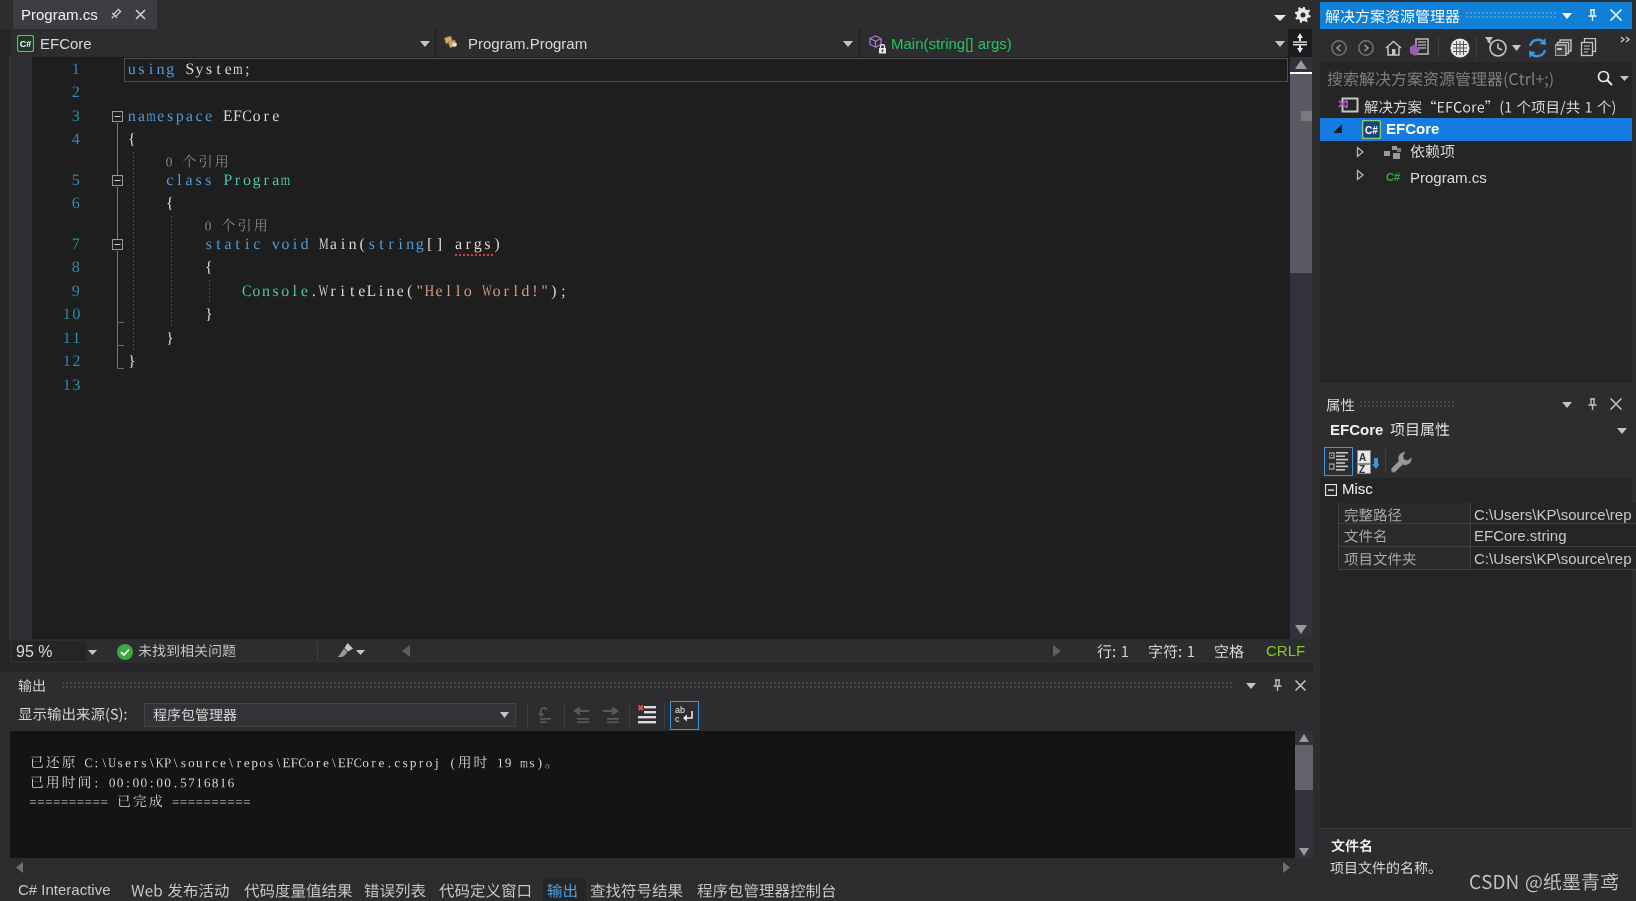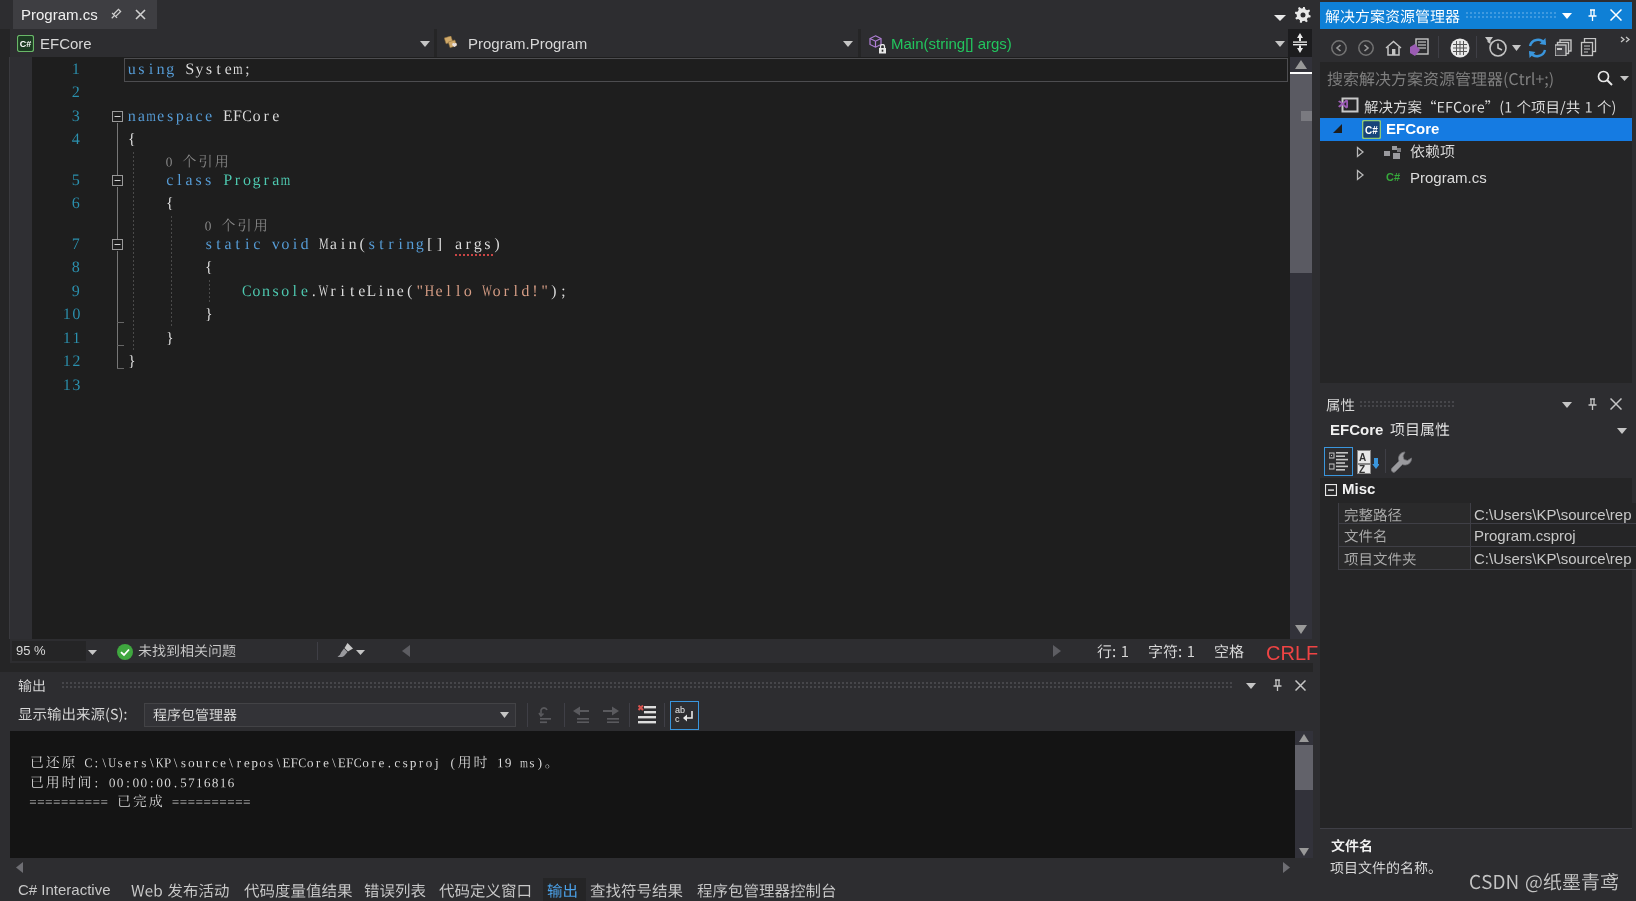--- a/index.html
+++ b/index.html
@@ -214,21 +214,21 @@
     <path fill="#999" d="M6 0 L12 9 L0 9 Z"></path>
   </svg>
 <div style="position:absolute;left:1290px;top:73px;width:22px;height:200px;background:#5a5a62"></div>
 <div style="position:absolute;left:1290px;top:72px;width:22px;height:2px;background:#fdfdfd"></div>
 <div style="position:absolute;left:1301px;top:111px;width:11px;height:10px;background:#7a7a80"></div>
 <svg style="position:absolute;left:1295px;top:625px;" width="12" height="9" viewBox="0 0 12 9">
     <path fill="#999" d="M0 0 L12 0 L6 9 Z"></path>
   </svg>
 <div style="position:absolute;left:10px;top:639px;width:1302px;height:24px;background:#2d2d30"></div>
 <div style="position:absolute;left:12px;top:641px;width:74px;height:20px;background:#252526"></div>
-<div style="position:absolute;left:16px;top:643px;white-space:pre;color:#d8d8d8;font-size:13px">95 %</div>
+<div style="position:absolute;left:16px;top:643px;white-space:pre;color:#d8d8d8;font-size:16px">95 %</div>
 <svg style="position:absolute;left:88px;top:650px;" width="9" height="5" viewBox="0 0 9 5">
     <path fill="#c5c5c5" d="M0 0 L9 0 L4.5 5 Z"></path>
   </svg>
 <svg style="position:absolute;left:117px;top:644px;" width="16" height="16" viewBox="0 0 16 16">
     <circle cx="8" cy="8" r="8" fill="#3fa73f"></circle>
     <path d="M4 8.2 L7 11 L12 5.5" stroke="#fff" stroke-width="1.8" fill="none"></path>
   </svg>
 <svg style="position:absolute;left:138px;top:642px;" width="99" height="19" viewBox="0 0 99 19">
     <path fill="#c8c8c8" d="M6.4 2.3V4.5H1.9V5.6H6.4V8H0.9V9H5.8C4.6 10.8 2.4 12.6 0.5 13.5C0.7 13.7 1.1 14.1 1.2 14.3C3.1 13.4 5.1 11.7 6.4 9.9V15.1H7.5V9.8C8.9 11.7 10.9 13.4 12.8 14.3C12.9 14.1 13.3 13.7 13.5 13.4C11.6 12.6 9.4 10.8 8.1 9H13.2V8H7.5V5.6H12.2V4.5H7.5V2.3Z M23.5 3.1C24.1 3.7 25 4.6 25.4 5.2L26.2 4.6C25.8 4 24.9 3.2 24.3 2.6ZM16.6 2.2V5.1H14.6V6H16.6V9.1C15.8 9.3 15.1 9.5 14.5 9.6L14.8 10.7L16.6 10.1V13.8C16.6 14 16.6 14 16.4 14.1C16.2 14.1 15.6 14.1 14.9 14C15.1 14.3 15.2 14.7 15.2 15C16.2 15 16.8 15 17.2 14.8C17.5 14.7 17.7 14.4 17.7 13.8V9.8L19.5 9.3L19.4 8.3L17.7 8.8V6H19.4V5.1H17.7V2.2ZM25.6 7.5C25.1 8.6 24.4 9.6 23.6 10.6C23.3 9.5 23 8.3 22.9 6.9L27.2 6.4L27.1 5.4L22.8 5.9C22.6 4.7 22.5 3.5 22.5 2.3H21.4C21.5 3.6 21.6 4.8 21.7 6L19.5 6.2L19.7 7.2L21.8 7C22 8.7 22.3 10.2 22.7 11.5C21.7 12.5 20.4 13.3 19.1 13.8C19.4 14 19.8 14.3 19.9 14.6C21.1 14.1 22.2 13.4 23.1 12.5C23.8 14 24.8 15 26 15.1C26.7 15.1 27.3 14.4 27.6 12.1C27.4 12 26.9 11.8 26.7 11.5C26.6 13.1 26.3 13.8 26 13.8C25.2 13.7 24.5 12.9 24 11.7C25 10.6 25.9 9.3 26.5 8Z M37 3.4V11.9H38V3.4ZM39.7 2.5V13.5C39.7 13.7 39.7 13.8 39.4 13.8C39.2 13.8 38.4 13.8 37.6 13.8C37.8 14.1 37.9 14.5 38 14.8C39 14.8 39.8 14.8 40.2 14.6C40.6 14.4 40.8 14.1 40.8 13.5V2.5ZM28.9 13.4 29.1 14.4C31 14.1 33.6 13.6 36.1 13.1L36 12.1L33.1 12.7V10.5H35.9V9.5H33.1V8.1H32.1V9.5H29.4V10.5H32.1V12.9ZM29.7 7.9C30 7.7 30.5 7.6 34.9 7.2C35.1 7.5 35.3 7.8 35.4 8.1L36.2 7.6C35.8 6.8 34.9 5.5 34.1 4.5L33.3 5C33.7 5.4 34 5.9 34.4 6.4L30.8 6.7C31.3 5.9 31.9 5 32.4 4.1H36.2V3.2H29V4.1H31.2C30.8 5.1 30.2 6 30 6.2C29.8 6.6 29.5 6.8 29.3 6.9C29.4 7.1 29.6 7.6 29.7 7.9Z M49.6 7.4H53.9V9.8H49.6ZM49.6 6.4V4.1H53.9V6.4ZM49.6 10.8H53.9V13.2H49.6ZM48.6 3.1V15H49.6V14.2H53.9V15H55V3.1ZM45 2.2V5.2H42.7V6.2H44.9C44.4 8.2 43.4 10.4 42.4 11.6C42.6 11.8 42.8 12.2 43 12.5C43.7 11.5 44.5 10 45 8.4V15.1H46V8.7C46.5 9.4 47.2 10.3 47.4 10.7L48.1 9.9C47.8 9.5 46.5 8 46 7.5V6.2H48V5.2H46V2.2Z M59.1 2.8C59.7 3.6 60.3 4.5 60.5 5.2H57.8V6.3H62.5V8C62.5 8.2 62.4 8.5 62.4 8.8H57V9.8H62.2C61.8 11.3 60.4 12.9 56.7 14.2C57 14.4 57.3 14.9 57.4 15.1C61 13.8 62.6 12.2 63.2 10.6C64.4 12.8 66.2 14.3 68.7 15C68.9 14.7 69.2 14.3 69.4 14C66.9 13.4 65 11.9 63.9 9.8H69.1V8.8H63.6L63.6 8V6.3H68.3V5.2H65.6C66.1 4.5 66.6 3.5 67.1 2.7L66 2.3C65.6 3.2 65 4.4 64.4 5.2H60.6L61.5 4.7C61.2 4.1 60.6 3.1 60 2.4Z M71.3 5.4V15.1H72.3V5.4ZM71.5 2.9C72.2 3.7 73.1 4.7 73.5 5.3L74.3 4.7C73.9 4.1 72.9 3.1 72.2 2.4ZM75 3V4H81.6V13.7C81.6 13.9 81.6 14 81.3 14C81.1 14 80.2 14 79.4 14C79.5 14.3 79.7 14.7 79.8 15C80.9 15 81.6 15 82.1 14.8C82.5 14.6 82.7 14.3 82.7 13.7V3ZM74.5 6.5V12.6H75.5V11.6H79.4V6.5ZM75.5 7.4H78.4V10.7H75.5Z M86.5 5.4H89.3V6.5H86.5ZM86.5 3.6H89.3V4.6H86.5ZM85.5 2.8V7.2H90.3V2.8ZM93.7 6.6C93.6 10.2 93.4 12 90.4 12.9C90.6 13.1 90.8 13.4 90.9 13.6C94.1 12.6 94.5 10.5 94.6 6.6ZM94.2 11.4C95.1 12 96.2 12.9 96.7 13.5L97.4 12.9C96.8 12.3 95.7 11.4 94.8 10.8ZM85.7 9.8C85.7 11.8 85.4 13.5 84.5 14.6C84.7 14.7 85.1 15 85.2 15.1C85.8 14.4 86.1 13.6 86.3 12.6C87.6 14.5 89.6 14.8 92.6 14.8H97.1C97.2 14.5 97.3 14.1 97.5 13.9C96.7 13.9 93.2 13.9 92.6 13.9C90.9 13.9 89.5 13.8 88.4 13.4V11.4H90.8V10.6H88.4V9.1H91V8.3H84.7V9.1H87.5V12.9C87.1 12.5 86.8 12.1 86.5 11.5C86.6 11 86.6 10.4 86.6 9.8ZM91.6 5.1V11H92.4V5.9H95.8V10.9H96.7V5.1H94.1C94.2 4.7 94.4 4.2 94.6 3.7H97.4V2.9H91V3.7H93.5C93.4 4.2 93.3 4.7 93.1 5.1Z"></path>
   </svg>
@@ -248,21 +248,21 @@
   </svg>
 <svg style="position:absolute;left:1097px;top:642px;" width="33" height="21" viewBox="0 0 33 21">
     <path fill="#d8d8d8" d="M6.5 3.3V4.4H13.9V3.3ZM4 2.4C3.2 3.5 1.8 4.8 0.5 5.7C0.7 5.9 1 6.3 1.2 6.6C2.5 5.6 4.1 4.1 5.1 2.8ZM5.9 7.4V8.5H10.9V14.7C10.9 15 10.8 15.1 10.5 15.1C10.3 15.1 9.2 15.1 8.2 15C8.3 15.4 8.5 15.8 8.5 16.2C10 16.2 10.9 16.2 11.4 16C11.9 15.8 12.1 15.4 12.1 14.8V8.5H14.3V7.4ZM4.6 5.6C3.6 7.3 1.9 9.1 0.4 10.2C0.6 10.4 1 10.9 1.2 11.1C1.7 10.7 2.3 10.1 2.9 9.5V16.2H4V8.3C4.6 7.6 5.2 6.8 5.7 6Z M17.1 9.2C17.6 9.2 18.1 8.7 18.1 8.1C18.1 7.5 17.6 7.1 17.1 7.1C16.5 7.1 16.1 7.5 16.1 8.1C16.1 8.7 16.5 9.2 17.1 9.2ZM17.1 15.2C17.6 15.2 18.1 14.8 18.1 14.2C18.1 13.5 17.6 13.1 17.1 13.1C16.5 13.1 16.1 13.5 16.1 14.2C16.1 14.8 16.5 15.2 17.1 15.2Z M25 15H31V13.9H28.8V4H27.8C27.2 4.3 26.5 4.6 25.5 4.8V5.7H27.5V13.9H25Z"></path>
   </svg>
 <svg style="position:absolute;left:1148px;top:642px;" width="48" height="21" viewBox="0 0 48 21">
     <path fill="#d8d8d8" d="M6.9 9.6V10.5H1V11.6H6.9V14.8C6.9 15 6.8 15.1 6.6 15.1C6.3 15.1 5.3 15.1 4.3 15.1C4.5 15.4 4.7 15.9 4.8 16.2C6.1 16.2 6.9 16.2 7.4 16C7.9 15.8 8.1 15.5 8.1 14.8V11.6H13.9V10.5H8.1V9.9C9.4 9.2 10.8 8.2 11.7 7.3L10.9 6.7L10.7 6.7H3.5V7.8H9.5C8.8 8.5 7.8 9.1 6.9 9.6ZM6.4 2.6C6.6 3 6.9 3.5 7.1 4H1.2V7.1H2.3V5H12.6V7.1H13.8V4H8.4C8.2 3.5 7.8 2.8 7.5 2.3Z M20.9 10.8C21.6 11.8 22.4 13.1 22.8 13.9L23.8 13.3C23.4 12.5 22.5 11.3 21.8 10.4ZM26 6.9V8.5H20.1V9.6H26V14.8C26 15 25.9 15.1 25.6 15.1C25.4 15.1 24.3 15.1 23.3 15.1C23.4 15.4 23.6 15.9 23.7 16.2C25 16.2 25.9 16.2 26.4 16C26.9 15.8 27.1 15.5 27.1 14.8V9.6H29.1V8.5H27.1V6.9ZM18.9 6.8C18.1 8.4 16.9 10 15.6 11.1C15.9 11.3 16.2 11.8 16.4 12C16.9 11.6 17.4 11 17.9 10.5V16.2H18.9V8.9C19.3 8.3 19.7 7.7 20 7.1ZM17.7 2.4C17.3 3.9 16.5 5.4 15.5 6.3C15.8 6.5 16.3 6.8 16.5 7C17 6.4 17.5 5.6 17.9 4.8H18.7C19 5.5 19.4 6.3 19.6 6.8L20.6 6.5C20.4 6.1 20.1 5.4 19.8 4.8H22.1V3.8H18.3C18.5 3.4 18.7 3 18.8 2.6ZM23.6 2.4C23.2 3.9 22.4 5.3 21.4 6.2C21.6 6.4 22.1 6.7 22.3 6.9C22.8 6.3 23.4 5.6 23.8 4.8H24.8C25.2 5.4 25.7 6.2 25.9 6.6L26.9 6.2C26.7 5.8 26.4 5.3 26 4.8H29V3.8H24.3C24.4 3.4 24.6 3 24.7 2.6Z M32.1 9.2C32.6 9.2 33.1 8.7 33.1 8.1C33.1 7.5 32.6 7.1 32.1 7.1C31.5 7.1 31.1 7.5 31.1 8.1C31.1 8.7 31.5 9.2 32.1 9.2ZM32.1 15.2C32.6 15.2 33.1 14.8 33.1 14.2C33.1 13.5 32.6 13.1 32.1 13.1C31.5 13.1 31.1 13.5 31.1 14.2C31.1 14.8 31.5 15.2 32.1 15.2Z M40 15H46V13.9H43.8V4H42.8C42.2 4.3 41.5 4.6 40.5 4.8V5.7H42.5V13.9H40Z"></path>
   </svg>
 <svg style="position:absolute;left:1214px;top:642px;" width="31" height="21" viewBox="0 0 31 21">
     <path fill="#d8d8d8" d="M8.5 6.9C10 7.7 12 8.9 13 9.6L13.8 8.8C12.7 8.1 10.7 6.9 9.2 6.2ZM5.8 6.2C4.6 7.2 3 8.2 1.3 8.8L1.9 9.8C3.7 9 5.3 7.9 6.5 6.8ZM1.2 14.7V15.7H13.9V14.7H8.1V10.9H12.4V9.9H2.7V10.9H6.9V14.7ZM6.4 2.6C6.6 3.1 6.9 3.7 7.1 4.2H1.1V7.6H2.2V5.3H12.7V7.2H13.9V4.2H8.5C8.2 3.7 7.9 2.9 7.5 2.3Z M23.6 5H26.9C26.5 5.9 25.8 6.8 25.1 7.6C24.4 6.8 23.9 6 23.4 5.3ZM18 2.4V5.6H15.8V6.7H17.9C17.4 8.7 16.4 11.1 15.4 12.4C15.6 12.6 15.9 13.1 16 13.4C16.8 12.4 17.5 10.7 18 9V16.2H19.1V8.6C19.6 9.3 20.1 10.1 20.3 10.5L21 9.7C20.7 9.3 19.5 7.8 19.1 7.3V6.7H20.8L20.4 7C20.7 7.2 21.1 7.5 21.3 7.7C21.8 7.3 22.4 6.8 22.8 6.2C23.2 6.9 23.7 7.6 24.4 8.2C23.1 9.3 21.6 10.2 20.1 10.6C20.3 10.9 20.6 11.3 20.8 11.6C21.1 11.4 21.5 11.2 21.9 11.1V16.2H23V15.6H27.2V16.2H28.3V10.9L28.9 11.2C29.1 10.9 29.4 10.5 29.7 10.3C28.2 9.8 26.9 9.1 25.9 8.3C26.9 7.2 27.8 5.8 28.3 4.3L27.6 4L27.4 4H24.2C24.4 3.6 24.6 3.1 24.8 2.7L23.7 2.4C23.1 3.9 22.2 5.4 21 6.5V5.6H19.1V2.4ZM23 14.6V11.7H27.2V14.6ZM22.7 10.7C23.5 10.2 24.4 9.7 25.1 9C25.9 9.6 26.7 10.2 27.7 10.7Z"></path>
   </svg>
-<div style="position:absolute;left:1266px;top:642px;white-space:pre;color:#ef4444;font-size:20px">CRLF</div>
+<div style="position:absolute;left:1266px;top:642px;white-space:pre;color:#84cc16;font-size:15px">CRLF</div>
 <div style="position:absolute;left:0px;top:663px;width:1313px;height:9px;background:#252526"></div>
 <div style="position:absolute;left:0px;top:672px;width:1313px;height:26px;background:#2d2d30"></div>
 <svg style="position:absolute;left:18px;top:677px;" width="29" height="19" viewBox="0 0 29 19">
     <path fill="#d8d8d8" d="M10.3 7.7V12.8H11.1V7.7ZM12.1 7.2V13.9C12.1 14.1 12 14.1 11.8 14.1C11.7 14.1 11.1 14.1 10.5 14.1C10.6 14.4 10.7 14.8 10.7 15C11.6 15 12.1 15 12.5 14.8C12.8 14.7 12.9 14.4 12.9 13.9V7.2ZM1 9.4C1.1 9.3 1.5 9.2 2 9.2H3.1V11.1C2.1 11.3 1.3 11.5 0.6 11.7L0.8 12.7L3.1 12.1V15.1H4V11.8L5.2 11.5L5.1 10.7L4 10.9V9.2H5.1V8.2H4V6.1H3.1V8.2H1.8C2.2 7.2 2.6 6.1 2.8 4.9H5.1V3.9H3C3.1 3.4 3.2 2.9 3.3 2.4L2.3 2.3C2.3 2.8 2.2 3.4 2.1 3.9H0.7V4.9H1.9C1.7 6 1.4 7 1.3 7.3C1.1 8 0.9 8.4 0.7 8.5C0.8 8.7 0.9 9.2 1 9.4ZM9.2 2.2C8.3 3.7 6.6 5.1 4.9 5.8C5.1 6 5.4 6.4 5.6 6.6C5.9 6.4 6.3 6.2 6.7 6V6.6H11.9V5.9C12.2 6.1 12.6 6.3 13 6.5C13.1 6.2 13.4 5.9 13.6 5.7C12.2 5 10.8 4.2 9.8 3L10.1 2.6ZM7.1 5.7C7.9 5.1 8.6 4.4 9.2 3.7C9.9 4.5 10.7 5.1 11.6 5.7ZM8.6 8.3V9.4H6.7V8.3ZM5.8 7.5V15.1H6.7V12.2H8.6V14C8.6 14.1 8.6 14.2 8.5 14.2C8.3 14.2 8 14.2 7.5 14.2C7.6 14.4 7.8 14.8 7.8 15C8.4 15 8.8 15 9.1 14.9C9.4 14.7 9.5 14.5 9.5 14V7.5ZM6.7 10.2H8.6V11.4H6.7Z M15.5 9.2V14.3H25.4V15.1H26.5V9.2H25.4V13.2H21.5V8.3H26V3.5H24.8V7.3H21.5V2.3H20.4V7.3H17.2V3.5H16.1V8.3H20.4V13.2H16.6V9.2Z"></path>
   </svg>
 <svg style="position:absolute;left:62px;top:682px;" width="1170" height="6" viewBox="0 0 1170 6">
     <pattern id="g1" width="4" height="4" patternUnits="userSpaceOnUse">
       <rect x="0" y="0" width="2" height="2" fill="#46464a"></rect>
     </pattern>
     <rect width="100%" height="100%" fill="url(#g1)"></rect>
@@ -580,38 +580,38 @@
   </svg>
 <div style="position:absolute;left:1385px;top:449px;width:1px;height:24px;background:#3f3f46"></div>
 <svg style="position:absolute;left:1391px;top:451px;" width="23" height="23" viewBox="0 0 23 23">
     <path fill="#9a9a9e" stroke="#717175" stroke-width="0.8" d="M14 1 A6.5 6.5 0 0 0 8 10 L1 17 A2.3 2.3 0 0 0 4.5 20.5 L11.5 13.5 A6.5 6.5 0 0 0 20.5 7 L16.5 9.5 L13 8.5 L12 5 Z"></path>
   </svg>
 <div style="position:absolute;left:1320px;top:478px;width:312px;height:350px;background:#252526"></div>
 <svg style="position:absolute;left:1325px;top:484px;" width="12" height="12" viewBox="0 0 12 12">
     <rect x="0.5" y="0.5" width="11" height="11" fill="none" stroke="#e8e8e8" stroke-width="1.2"></rect>
     <rect x="3" y="5.4" width="6" height="1.4" fill="#e8e8e8"></rect>
   </svg>
-<div style="position:absolute;left:1342px;top:480px;white-space:pre;color:#f2f2f2;font-weight:bold;font-size:15px">Misc</div>
+<div style="position:absolute;left:1342px;top:480px;white-space:pre;color:#f2f2f2;font-weight:normal;font-size:15px">Misc</div>
 <div style="position:absolute;left:1338px;top:503px;width:298px;height:21px;background:#2a2a2b;border-bottom:1px solid #3f3f46"></div>
 <div style="position:absolute;left:1338px;top:524px;width:298px;height:23px;background:#2a2a2b;border-bottom:1px solid #3f3f46"></div>
 <div style="position:absolute;left:1338px;top:547px;width:298px;height:23px;background:#2a2a2b;border-bottom:1px solid #3f3f46"></div>
 <div style="position:absolute;left:1470px;top:503px;width:1px;height:67px;background:#3f3f46"></div>
 <div style="position:absolute;left:1338px;top:503px;width:1px;height:67px;background:#3f3f46"></div>
 <div style="position:absolute;left:1471px;top:503px;width:165px;height:67px;background:#252526"></div>
 <div style="position:absolute;left:1471px;top:503px;width:165px;height:21px;border-bottom:1px solid #3f3f46;background:#252526"></div>
 <div style="position:absolute;left:1471px;top:524px;width:165px;height:23px;border-bottom:1px solid #3f3f46;background:#252526"></div>
 <div style="position:absolute;left:1471px;top:547px;width:165px;height:23px;border-bottom:1px solid #3f3f46;background:#252526"></div>
 <svg style="position:absolute;left:1344px;top:505.5px;" width="59" height="20" viewBox="0 0 59 20">
     <path fill="#ababab" d="M3.3 6.6V7.6H11.2V6.6ZM0.8 9.3V10.3H4.7C4.5 12.9 3.9 14.1 0.6 14.8C0.8 15 1.1 15.4 1.2 15.7C4.8 14.9 5.6 13.3 5.8 10.3H8.4V13.9C8.4 15.1 8.7 15.4 10.1 15.4C10.3 15.4 12 15.4 12.3 15.4C13.4 15.4 13.7 14.9 13.9 12.9C13.6 12.8 13.1 12.7 12.9 12.5C12.8 14.2 12.7 14.4 12.2 14.4C11.8 14.4 10.5 14.4 10.2 14.4C9.6 14.4 9.5 14.4 9.5 13.9V10.3H13.7V9.3ZM6.1 2.5C6.4 3 6.6 3.5 6.8 4H1.2V7.2H2.3V5H12.2V7.2H13.3V4H8.1C7.9 3.5 7.5 2.7 7.2 2.2Z M17.6 11.9V14.3H15.2V15.3H28.3V14.3H22.3V13.1H26.4V12.3H22.3V11.2H27.4V10.2H16.2V11.2H21.2V14.3H18.6V11.9ZM15.7 4.8V7.3H17.9C17.2 8.1 16.1 8.9 15.1 9.3C15.3 9.4 15.6 9.7 15.7 10C16.6 9.6 17.5 8.8 18.2 8.1V9.8H19.2V8C19.9 8.3 20.7 8.9 21.1 9.2L21.6 8.6C21.1 8.2 20.3 7.7 19.6 7.4L19.2 7.9V7.3H21.6V4.8H19.2V4.1H21.9V3.2H19.2V2.3H18.2V3.2H15.3V4.1H18.2V4.8ZM16.6 5.5H18.2V6.6H16.6ZM19.2 5.5H20.6V6.6H19.2ZM23.8 4.9H26.3C26.1 5.7 25.7 6.4 25.2 7C24.5 6.4 24.1 5.6 23.8 4.9ZM23.8 2.3C23.4 3.8 22.6 5.1 21.7 6C21.9 6.2 22.3 6.6 22.4 6.8C22.7 6.5 23 6.1 23.3 5.7C23.6 6.4 24 7.1 24.5 7.7C23.8 8.4 22.8 8.8 21.7 9.2C21.9 9.4 22.2 9.8 22.3 10C23.4 9.6 24.4 9.1 25.2 8.4C25.9 9.1 26.8 9.6 27.8 10C28 9.8 28.2 9.4 28.4 9.2C27.4 8.9 26.5 8.3 25.8 7.7C26.5 6.9 27 6 27.4 4.9H28.3V3.9H24.2C24.4 3.5 24.6 3 24.8 2.5Z M31.3 3.9H34V6.4H31.3ZM29.6 13.9 29.7 14.9C31.3 14.6 33.4 14.1 35.4 13.6L35.2 12.6L33.3 13.1V10.5H34.9C35.1 10.7 35.3 11 35.4 11.2C35.7 11 36 10.9 36.3 10.8V15.6H37.3V15.1H40.9V15.6H42V10.8L42.4 11C42.6 10.7 42.9 10.3 43.1 10.1C41.8 9.6 40.7 8.8 39.8 7.9C40.7 6.9 41.4 5.6 41.9 4.1L41.2 3.8L41 3.8H38.2C38.4 3.4 38.5 3 38.7 2.6L37.7 2.3C37.1 4.1 36.1 5.7 35 6.8V2.9H30.3V7.4H32.3V13.3L31.2 13.5V8.8H30.3V13.7ZM37.3 14.1V11.3H40.9V14.1ZM40.6 4.8C40.2 5.7 39.7 6.5 39.1 7.2C38.5 6.5 38 5.7 37.6 5L37.8 4.8ZM36.9 10.4C37.7 9.9 38.4 9.4 39.1 8.7C39.7 9.3 40.4 9.9 41.3 10.4ZM38.4 7.9C37.5 8.9 36.3 9.7 35.1 10.2V9.5H33.3V7.4H35V6.9C35.2 7.1 35.6 7.4 35.8 7.6C36.2 7.1 36.7 6.6 37.1 5.9C37.5 6.6 37.9 7.2 38.4 7.9Z M47.2 2.3C46.6 3.4 45.3 4.6 44.2 5.3C44.4 5.6 44.7 6 44.8 6.2C46.1 5.4 47.4 4 48.3 2.8ZM49.1 3.1V4.1H54.6C53.2 6 50.4 7.6 48 8.4C48.3 8.6 48.5 9 48.7 9.3C50.1 8.8 51.5 8 52.9 7.1C54.3 7.7 55.9 8.6 56.8 9.2L57.4 8.3C56.5 7.8 55.1 7 53.8 6.5C54.8 5.6 55.7 4.6 56.4 3.5L55.6 3L55.4 3.1ZM49.1 9.7V10.7H52.3V14.2H48.2V15.3H57.4V14.2H53.4V10.7H56.5V9.7ZM47.5 5.6C46.7 7 45.3 8.5 44 9.5C44.2 9.8 44.5 10.3 44.6 10.5C45.1 10.1 45.6 9.6 46.1 9.1V15.7H47.2V7.8C47.7 7.2 48.1 6.6 48.4 5.9Z"></path>
   </svg>
 <div style="position:absolute;left:1474px;top:506px;white-space:pre;color:#c8c8c8;font-size:15px">C:\Users\KP\source\rep</div>
 <svg style="position:absolute;left:1344px;top:526.5px;" width="45" height="20" viewBox="0 0 45 20">
     <path fill="#ababab" d="M6.1 2.6C6.6 3.3 7 4.2 7.2 4.8L8.4 4.5C8.2 3.9 7.7 2.9 7.3 2.2ZM0.7 4.9V5.9H3C3.8 8.1 5 10 6.5 11.6C4.9 12.9 2.9 13.9 0.5 14.6C0.7 14.9 1.1 15.4 1.2 15.6C3.6 14.8 5.6 13.8 7.3 12.4C8.9 13.8 10.9 14.9 13.3 15.6C13.5 15.3 13.8 14.8 14 14.6C11.7 14 9.7 12.9 8.1 11.6C9.6 10.1 10.7 8.2 11.5 5.9H13.8V4.9ZM7.3 10.8C5.9 9.5 4.9 7.8 4.1 5.9H10.3C9.6 7.9 8.6 9.5 7.3 10.8Z M19.1 9.6V10.6H23.3V15.7H24.3V10.6H28.3V9.6H24.3V6.4H27.7V5.3H24.3V2.5H23.3V5.3H21.3C21.5 4.6 21.7 3.9 21.8 3.3L20.8 3C20.4 4.9 19.8 6.8 19 8C19.2 8.1 19.7 8.4 19.9 8.6C20.3 8 20.7 7.2 21 6.4H23.3V9.6ZM18.4 2.4C17.6 4.6 16.3 6.7 15 8.2C15.2 8.4 15.5 9 15.6 9.2C16.1 8.7 16.5 8.2 16.9 7.5V15.6H18V5.8C18.5 4.8 19 3.8 19.4 2.7Z M32.8 6.8C33.6 7.3 34.4 8 35 8.6C33.4 9.5 31.5 10.2 29.7 10.5C29.9 10.8 30.1 11.3 30.2 11.5C31 11.4 31.9 11.1 32.7 10.8V15.6H33.7V14.9H40.2V15.6H41.3V9.6H35.5C37.9 8.3 40 6.5 41.2 4.2L40.5 3.7L40.3 3.8H35.2C35.5 3.4 35.9 2.9 36.1 2.5L34.9 2.3C34 3.7 32.4 5.3 30 6.4C30.3 6.6 30.6 7 30.8 7.2C32.1 6.5 33.3 5.7 34.2 4.8H39.6C38.8 6 37.5 7.1 36.1 8C35.4 7.5 34.4 6.7 33.7 6.2ZM40.2 13.9H33.7V10.6H40.2Z"></path>
   </svg>
-<div style="position:absolute;left:1474px;top:527px;white-space:pre;color:#c8c8c8;font-size:15px">Program.csproj</div>
+<div style="position:absolute;left:1474px;top:527px;white-space:pre;color:#c8c8c8;font-size:15px">EFCore.string</div>
 <svg style="position:absolute;left:1344px;top:549.5px;" width="74" height="20" viewBox="0 0 74 20">
     <path fill="#ababab" d="M9 7.2V10.3C9 11.8 8.6 13.7 4.6 14.8C4.9 15 5.2 15.4 5.3 15.6C9.4 14.3 10 12.2 10 10.3V7.2ZM10 13.2C11.1 13.9 12.5 14.9 13.2 15.6L13.9 14.9C13.2 14.2 11.8 13.2 10.7 12.5ZM0.4 11.8 0.7 13C2 12.5 3.8 11.9 5.5 11.3L5.4 10.4L3.6 10.9V5.1H5.3V4H0.7V5.1H2.5V11.2ZM6 5.5V12.3H7.1V6.4H11.8V12.3H12.9V5.5H9.5C9.7 5 9.9 4.5 10.2 3.9H13.9V3H5.5V3.9H8.9C8.7 4.4 8.6 5 8.4 5.5Z M17.9 7.7H25.5V10.1H17.9ZM17.9 6.6V4.3H25.5V6.6ZM17.9 11.1H25.5V13.5H17.9ZM16.8 3.2V15.6H17.9V14.6H25.5V15.6H26.6V3.2Z M35.1 2.6C35.6 3.3 36 4.2 36.2 4.8L37.4 4.5C37.2 3.9 36.7 2.9 36.3 2.2ZM29.7 4.9V5.9H32C32.8 8.1 34 10 35.5 11.6C33.9 12.9 31.9 13.9 29.5 14.6C29.7 14.9 30.1 15.4 30.2 15.6C32.6 14.8 34.6 13.8 36.3 12.4C37.9 13.8 39.9 14.9 42.3 15.6C42.5 15.3 42.8 14.8 43 14.6C40.7 14 38.7 12.9 37.1 11.6C38.6 10.1 39.7 8.2 40.5 5.9H42.8V4.9ZM36.3 10.8C34.9 9.5 33.9 7.8 33.1 5.9H39.3C38.6 7.9 37.6 9.5 36.3 10.8Z M48.1 9.6V10.6H52.3V15.7H53.3V10.6H57.3V9.6H53.3V6.4H56.7V5.3H53.3V2.5H52.3V5.3H50.3C50.5 4.6 50.7 3.9 50.8 3.3L49.8 3C49.4 4.9 48.8 6.8 48 8C48.2 8.1 48.7 8.4 48.9 8.6C49.3 8 49.7 7.2 50 6.4H52.3V9.6ZM47.4 2.4C46.6 4.6 45.3 6.7 44 8.2C44.2 8.4 44.5 9 44.6 9.2C45.1 8.7 45.5 8.2 45.9 7.5V15.6H47V5.8C47.5 4.8 48 3.8 48.4 2.7Z M60.6 6.2C61.1 7.1 61.6 8.2 61.8 9L62.8 8.7C62.6 7.9 62.1 6.8 61.6 5.9ZM68.7 5.9C68.3 6.7 67.7 8 67.1 8.7L68 9C68.5 8.3 69.2 7.2 69.8 6.2ZM64.7 2.3V4.5H59.3V5.6H64.7C64.7 6.9 64.6 8.1 64.4 9.2H58.8V10.3H64.1C63.4 12.4 61.9 13.8 58.7 14.7C58.9 14.9 59.2 15.4 59.3 15.7C62.9 14.6 64.5 12.9 65.2 10.5C66.4 13.1 68.3 14.8 71.1 15.6C71.3 15.3 71.6 14.8 71.8 14.6C69.2 14 67.3 12.4 66.3 10.3H71.7V9.2H65.5C65.7 8.1 65.8 6.9 65.9 5.6H71.2V4.5H65.9L65.9 2.3Z"></path>
   </svg>
 <div style="position:absolute;left:1474px;top:550px;white-space:pre;color:#c8c8c8;font-size:15px">C:\Users\KP\source\rep</div>
 <div style="position:absolute;left:1313px;top:828px;width:323px;height:73px;background:#2d2d30"></div>
 <div style="position:absolute;left:1320px;top:828px;width:312px;height:1px;background:#3f3f46"></div>
 <svg style="position:absolute;left:1331px;top:837px;" width="43" height="19" viewBox="0 0 43 19">
     <path fill="#f0f0f0" d="M5.8 2.5C6.1 3.1 6.4 3.9 6.6 4.5H0.6V6.1H2.8C3.6 8.1 4.6 9.8 5.8 11.2C4.4 12.3 2.5 13.1 0.4 13.7C0.7 14 1.2 14.8 1.4 15.2C3.6 14.6 5.5 13.6 7.1 12.4C8.6 13.6 10.4 14.5 12.6 15.1C12.8 14.7 13.3 13.9 13.7 13.6C11.6 13.1 9.8 12.2 8.4 11.1C9.6 9.8 10.6 8.1 11.3 6.1H13.4V4.5H7.3L8.5 4.1C8.4 3.5 7.9 2.6 7.6 2ZM7.1 10C6 8.9 5.2 7.6 4.6 6.1H9.4C8.8 7.6 8.1 8.9 7.1 10Z M18.4 8.9V10.5H22.2V15.2H23.9V10.5H27.5V8.9H23.9V6.5H26.9V4.8H23.9V2.3H22.2V4.8H21.1C21.2 4.3 21.4 3.8 21.5 3.2L19.8 2.9C19.5 4.6 18.9 6.4 18.2 7.5C18.6 7.7 19.3 8.1 19.6 8.3C19.9 7.8 20.2 7.2 20.5 6.5H22.2V8.9ZM17.4 2.2C16.7 4.2 15.5 6.2 14.3 7.4C14.5 7.8 15 8.8 15.2 9.2C15.4 8.9 15.7 8.5 16 8.2V15.2H17.6V5.7C18.1 4.7 18.6 3.7 19 2.7Z M31.3 7C31.8 7.4 32.5 7.9 33 8.4C31.6 9.1 30 9.6 28.4 9.9C28.7 10.3 29.1 11 29.3 11.5C30 11.3 30.6 11.1 31.3 10.9V15.2H33V14.6H38.3V15.2H40V8.9H35.5C37.4 7.7 39 6.1 40 4.1L38.8 3.4L38.6 3.5H34.4C34.7 3.1 35 2.8 35.2 2.4L33.3 2C32.5 3.3 31 4.8 28.7 5.8C29 6 29.6 6.7 29.8 7.1C31.1 6.5 32.1 5.8 33 5H37.5C36.7 6 35.7 6.8 34.6 7.5C34 7 33.2 6.4 32.6 6ZM38.3 13.1H33V10.5H38.3Z"></path>
   </svg>
 <svg style="position:absolute;left:1330px;top:859px;" width="113" height="19" viewBox="0 0 113 19">

